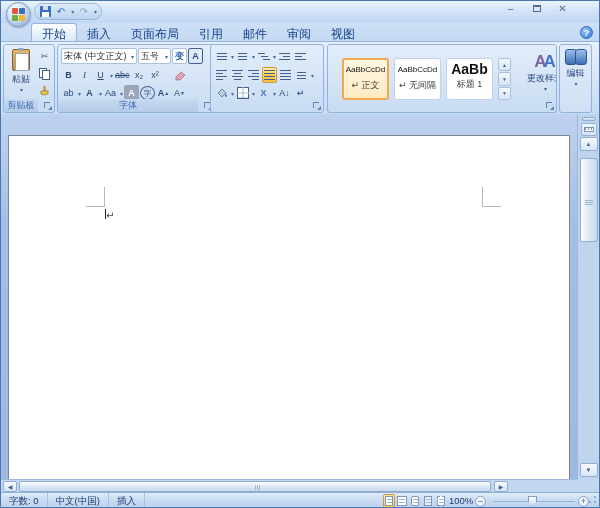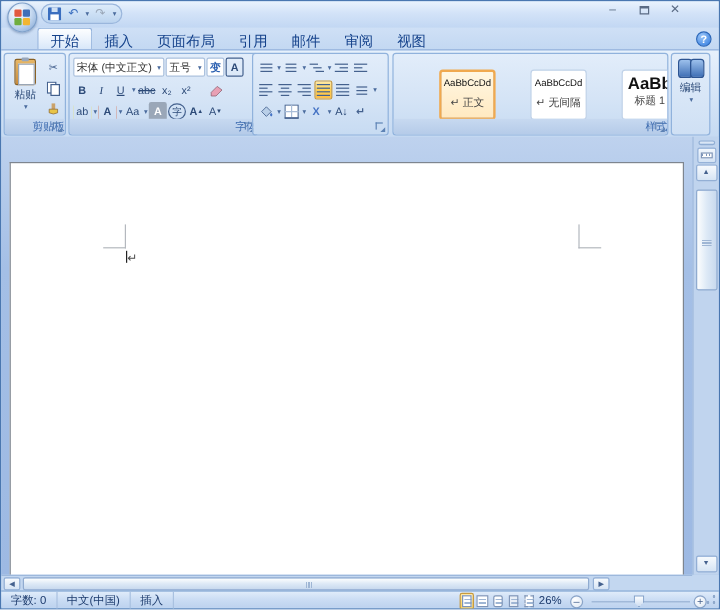--- a/index.html
+++ b/index.html
@@ -31,22 +31,22 @@
     border-radius:3px 3px 0 0; padding-top:2px; color:#15428b; }
   .helpbtn { position:absolute; right:6px; top:3px; width:13px; height:13px; border-radius:50%;
     background:radial-gradient(circle at 35% 30%,#9cc6f7,#2f7ae0); color:#fff; font-weight:bold; font-size:9px;
     text-align:center; line-height:13px; border:1px solid #2a66b8; }
 
   
   .ribbon { position:absolute; left:0; top:40px; right:0; height:73px;
     background:linear-gradient(#e7f1fc,#d6e5f7 50%,#c6daf2); border-top:1px solid #96b4dd; }
   .grp { position:absolute; top:2px; height:69px; border:1px solid #90b2dc; border-radius:3px;
     background:linear-gradient(#e2edfa,#d5e4f6 55%,#c7dbf2); overflow:hidden; }
-  .grplabel { position:absolute; left:0; right:0; bottom:0; height:13px;
-    background:linear-gradient(#c7d9f0,#b5cbe9); color:#3e6cb0; text-align:right; line-height:13px; font-size:9px; }
+  .grplabel { position:absolute; left:0; right:16px; bottom:0; height:13px;
+    background:linear-gradient(#c7d9f0,#b5cbe9); color:#3e6cb0; text-align:center; line-height:13px; font-size:9px; }
   .launcher { position:absolute; right:2px; bottom:2px; width:8px; height:8px; }
   .launcher::before { content:""; position:absolute; left:0; top:0; width:5px; height:5px; border-left:1px solid #5e83b5; border-top:1px solid #5e83b5; }
   .launcher::after { content:""; position:absolute; right:0; bottom:0; width:0; height:0; border-left:4px solid transparent; border-bottom:4px solid #5e83b5; }
   .row { position:absolute; left:3px; display:flex; align-items:center; gap:1px; }
   .rbtn { height:16px; min-width:15px; display:flex; align-items:center; justify-content:center;
     border-radius:2px; color:#2c4a78; font-size:9px; padding:0 1px; }
   .rbtn.on { background:linear-gradient(#ffe9a8,#ffd152 50%,#fdbe4a); border:1px solid #c79a3f; }
   .darr { font-size:6px; color:#4a6b9d; margin-left:1px; }
   .combo { height:16px; background:#fff; border:1px solid #abc1dd; border-radius:2px; display:flex; align-items:center;
     padding:0 2px; color:#333; font-size:9px; white-space:nowrap; overflow:hidden; }
@@ -57,21 +57,21 @@
   .clipboard { width:18px; height:22px; margin:1px auto 2px; background:linear-gradient(#e8b765,#c98d3d); border:1px solid #8a6226; border-radius:2px; position:relative; }
   .clipboard::before { content:""; position:absolute; left:2px; top:3px; width:12px; height:16px; background:#fff; border:1px solid #9aa6b5; }
   .clipboard::after { content:""; position:absolute; left:5px; top:-2px; width:6px; height:3px; background:#97a6bb; border-radius:1px; }
   .sidecol { position:absolute; left:33px; top:3px; display:flex; flex-direction:column; gap:2px; }
 
   
   .ml { display:flex; flex-direction:column; gap:2px; }
   .ml i { display:block; height:1px; background:#44618e; }
 
   
-  .stylecard { width:47px; height:42px; background:#fff; border:1px solid #c0d2e8; border-radius:3px; text-align:center; padding-top:6px; color:#222;margin-left:24px; }
+  .stylecard { width:47px; height:42px; background:#fff; border:1px solid #c0d2e8; border-radius:3px; text-align:center; padding-top:6px; color:#222; }
   .stylecard.sel { border:2px solid #f0a94f; background:linear-gradient(#fff7e3,#ffe9c1); padding-top:5px; }
   .prev { font-size:8px; color:#111; }
   .sname { font-size:9px; color:#444; margin-top:5px; }
   .scrollcol { width:13px; height:42px; display:flex; flex-direction:column; gap:1px; }
   .scrollcol b { flex:1; background:linear-gradient(#f4f8fd,#d9e6f5); border:1px solid #a9c0dd; border-radius:2px; font-size:5px; color:#44618e; display:flex; align-items:center; justify-content:center; font-weight:normal; }
   .chstyles { width:58px; height:58px; text-align:center; color:#2c4a78; padding-top:2px; }
   .aa1 { font-size:17px; font-weight:bold; color:#8064a2; }
   .aa2 { font-size:17px; font-weight:bold; color:#4472c4; margin-left:-3px; }
 
   
@@ -398,21 +398,20 @@
           <b>▲</b>
           <b>▼</b>
           <b>▼</b>
         </div>
         <div class="chstyles">
           <div><span class="aa1">A</span><span class="aa2">A</span></div>
           <div>更改样式</div>
           <div class="darr">▾</div>
         </div>
       </div>
-      <div class="grplabel">样式</div>
       <span class="launcher"></span>
     </div>
 
     <div class="editgrp">
       <div class="binoc"></div>
       <div>编辑</div>
       <div class="darr">▾</div>
     </div>
   </div>
 
@@ -458,21 +457,21 @@
           <span class="pg" style="border-radius:2px"></span>
         </span>
       <span class="vbtn">
           <span class="pg" style="background-color:#e8eef6"></span>
         </span>
       <span class="vbtn">
           <span class="pg" style="border-style:dashed"></span>
         </span>
     </div>
 
-    <div class="zoomtxt">26%</div>
+    <div class="zoomtxt">100%</div>
     <div class="zbtn" style="left:474px">–</div>
     <div class="ztrack"></div>
     <div class="zthumb"></div>
     <div class="zbtn" style="left:577px">+</div>
     <div class="grip"></div>
   </div>
 
 </div>
 
 </body></html>

